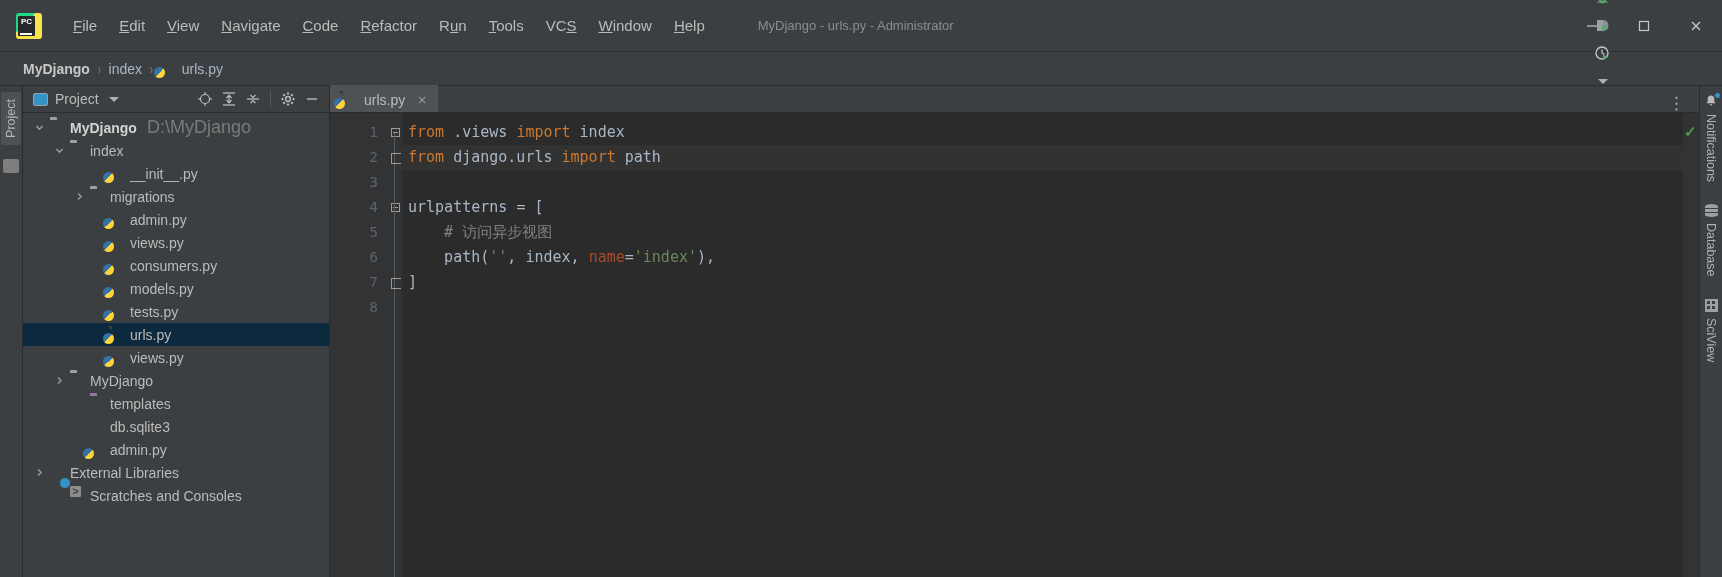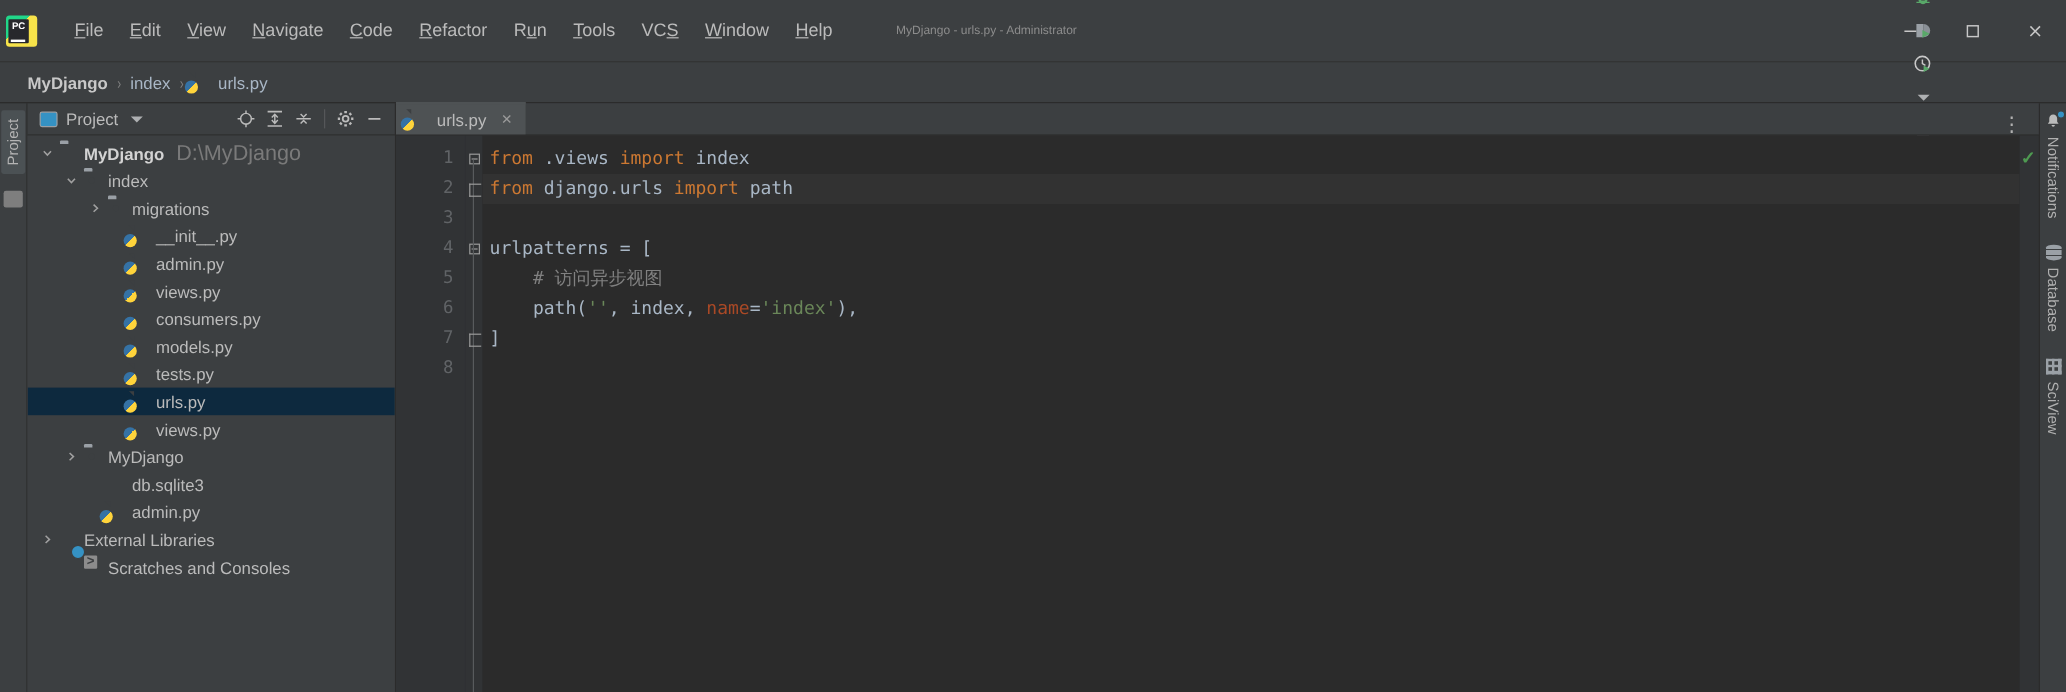--- a/index.html
+++ b/index.html
@@ -14,21 +14,21 @@
     width: 1722px; height: 577px;
     background: #313335;
     display: flex; flex-direction: column;
   }
 
   
   .titlebar {
     height: 52px; flex: none;
     background: #3c3f41;
     display: flex; align-items: center;
-    padding-left: 5px;
+    padding-left: 16px;
     border-bottom: 1px solid #323232;
     position: relative;
   }
   .app-logo {
     width: 26px; height: 26px; flex: none;
     margin-right: 20px;
     position: relative;
     background: linear-gradient(135deg,#21d789 0%,#21d789 38%,#f7e34a 38%,#f7e34a 100%);
     border-radius: 3px;
   }
@@ -49,21 +49,21 @@
     width: 12px; height: 2px; background: #fff; z-index: 2;
   }
   .menu { display: flex; align-items: center; gap: 0; }
   .menu-item {
     color: #bbbbbb; font-size: 15px;
     padding: 4px 11px; cursor: default;
     white-space: nowrap;
   }
   .menu-item u { text-decoration: underline; }
   .win-title {
-    color: #8c8c8c; font-size: 10px;
+    color: #8c8c8c; font-size: 13px;
     margin-left: 42px; white-space: nowrap;
   }
   .win-ctrls {
     position: absolute; right: 0; top: 0;
     height: 52px; display: flex; align-items: center;
   }
   .win-btn {
     width: 52px; height: 52px;
     display: flex; align-items: center; justify-content: center;
     color: #c8c8c8;
@@ -594,37 +594,37 @@
           </div>
           <div class="row" style="padding-left: 30px;">
             <span class="arrow">
               <svg width="9" height="9" viewBox="0 0 9 9">
                 <path d="M1.5 3L4.5 6.2 7.5 3" fill="none" stroke="#a0a0a0" stroke-width="1.3"></path>
               </svg>
             </span>
             <span class="ic"><span class="ic-folder src"></span></span>
             <span class="name">index</span>
           </div>
+          <div class="row" style="padding-left: 70px;">
+            <span class="arrow"></span>
+            <span class="ic"><span class="ic-py"></span></span>
+            <span class="name">__init__.py</span>
+          </div>
           <div class="row" style="padding-left: 50px;">
             <span class="arrow">
               <svg width="9" height="9" viewBox="0 0 9 9">
                 <path d="M3 1.5L6.2 4.5 3 7.5" fill="none" stroke="#a0a0a0" stroke-width="1.3"></path>
               </svg>
             </span>
             <span class="ic"><span class="ic-folder src"></span></span>
             <span class="name">migrations</span>
           </div>
           <div class="row" style="padding-left: 70px;">
             <span class="arrow"></span>
             <span class="ic"><span class="ic-py"></span></span>
-            <span class="name">__init__.py</span>
-          </div>
-          <div class="row" style="padding-left: 70px;">
-            <span class="arrow"></span>
-            <span class="ic"><span class="ic-py"></span></span>
             <span class="name">admin.py</span>
           </div>
           <div class="row" style="padding-left: 70px;">
             <span class="arrow"></span>
             <span class="ic"><span class="ic-py"></span></span>
             <span class="name">views.py</span>
           </div>
           <div class="row" style="padding-left: 70px;">
             <span class="arrow"></span>
             <span class="ic"><span class="ic-py"></span></span>
@@ -651,20 +651,25 @@
             <span class="name">views.py</span>
           </div>
           <div class="row" style="padding-left: 30px;">
             <span class="arrow">
               <svg width="9" height="9" viewBox="0 0 9 9">
                 <path d="M3 1.5L6.2 4.5 3 7.5" fill="none" stroke="#a0a0a0" stroke-width="1.3"></path>
               </svg>
             </span>
             <span class="ic"><span class="ic-folder src"></span></span>
             <span class="name">MyDjango</span>
+          </div>
+          <div class="row" style="padding-left: 50px;">
+            <span class="arrow"></span>
+            <span class="ic"><span class="ic-folder purple"></span></span>
+            <span class="name">templates</span>
           </div>
           <div class="row" style="padding-left: 50px;">
             <span class="arrow"></span>
             <span class="ic"><span class="ic-db"></span></span>
             <span class="name">db.sqlite3</span>
           </div>
           <div class="row" style="padding-left: 50px;">
             <span class="arrow"></span>
             <span class="ic"><span class="ic-py"></span></span>
             <span class="name">admin.py</span>

